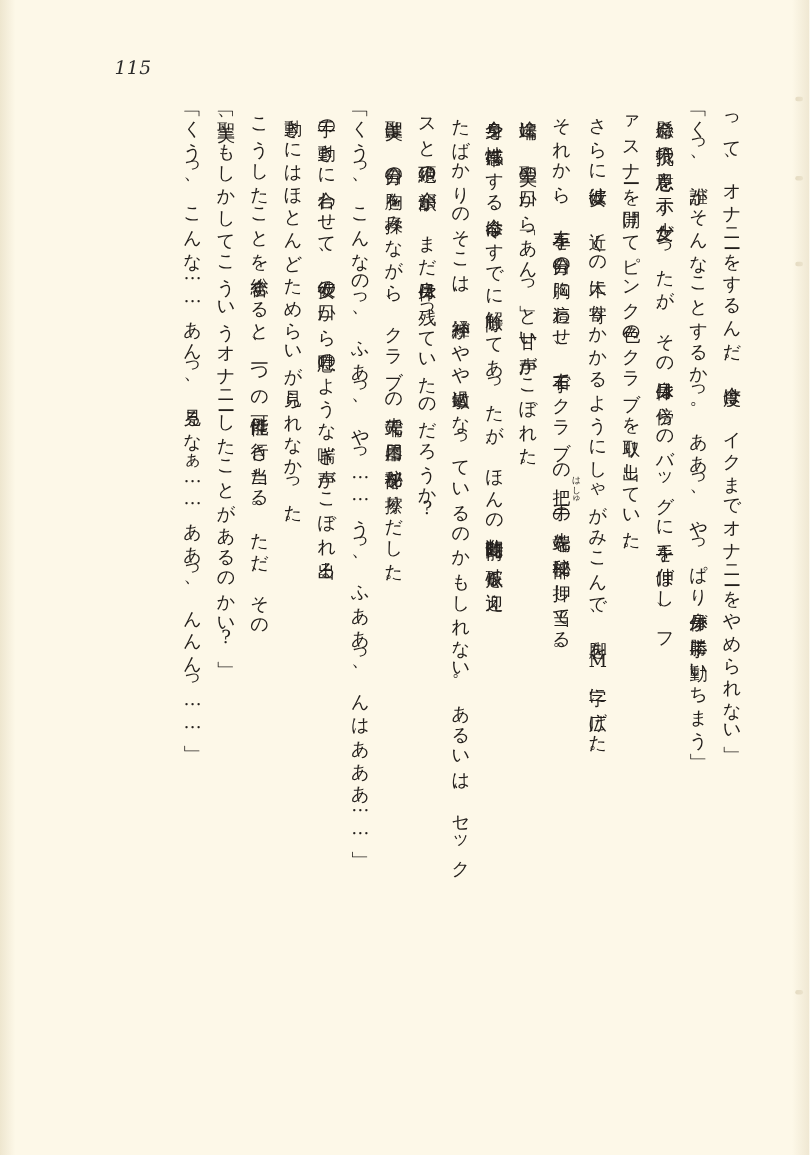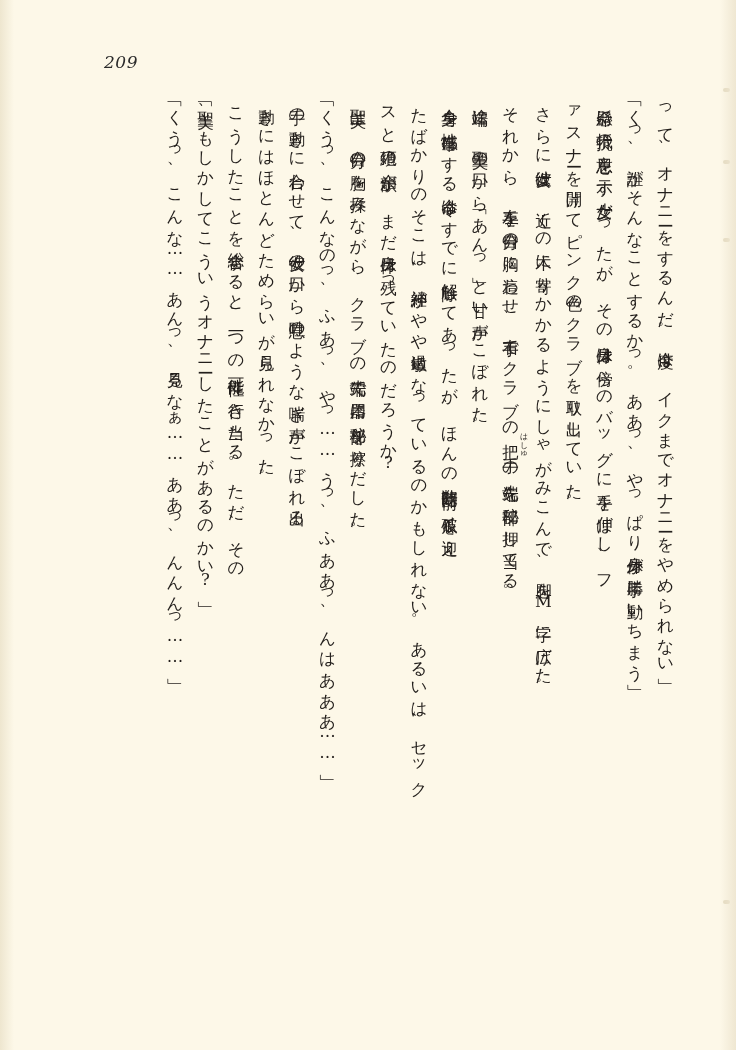--- a/index.html
+++ b/index.html
@@ -79,21 +79,21 @@
     background: #d9cfb2;
     border-radius: 2px;
     opacity: .75;
   }
 </style>
 </head>
 <body>
 
 <div id="page">
 
-  <div id="page-number">209</div>
+  <div id="page-number">115</div>
 
   <div class="edge-mark" style="top:88px;"></div>
   <div class="edge-mark" style="top:160px;"></div>
   <div class="edge-mark" style="top:238px;"></div>
   <div class="edge-mark" style="top:900px;"></div>
 
   <div id="text-block">
     <p>って、オナニーをするんだ。今度は、イクまでオナニーをやめられない」</p>
     <p>「くっ、誰がそんなことするかっ。ああっ、やっぱり身体が勝手に動いちまう」</p>
     <p>懸命に抵抗の意思を示す少女だったが、その身体は傍らのバッグに手を伸ばし、フ</p>

